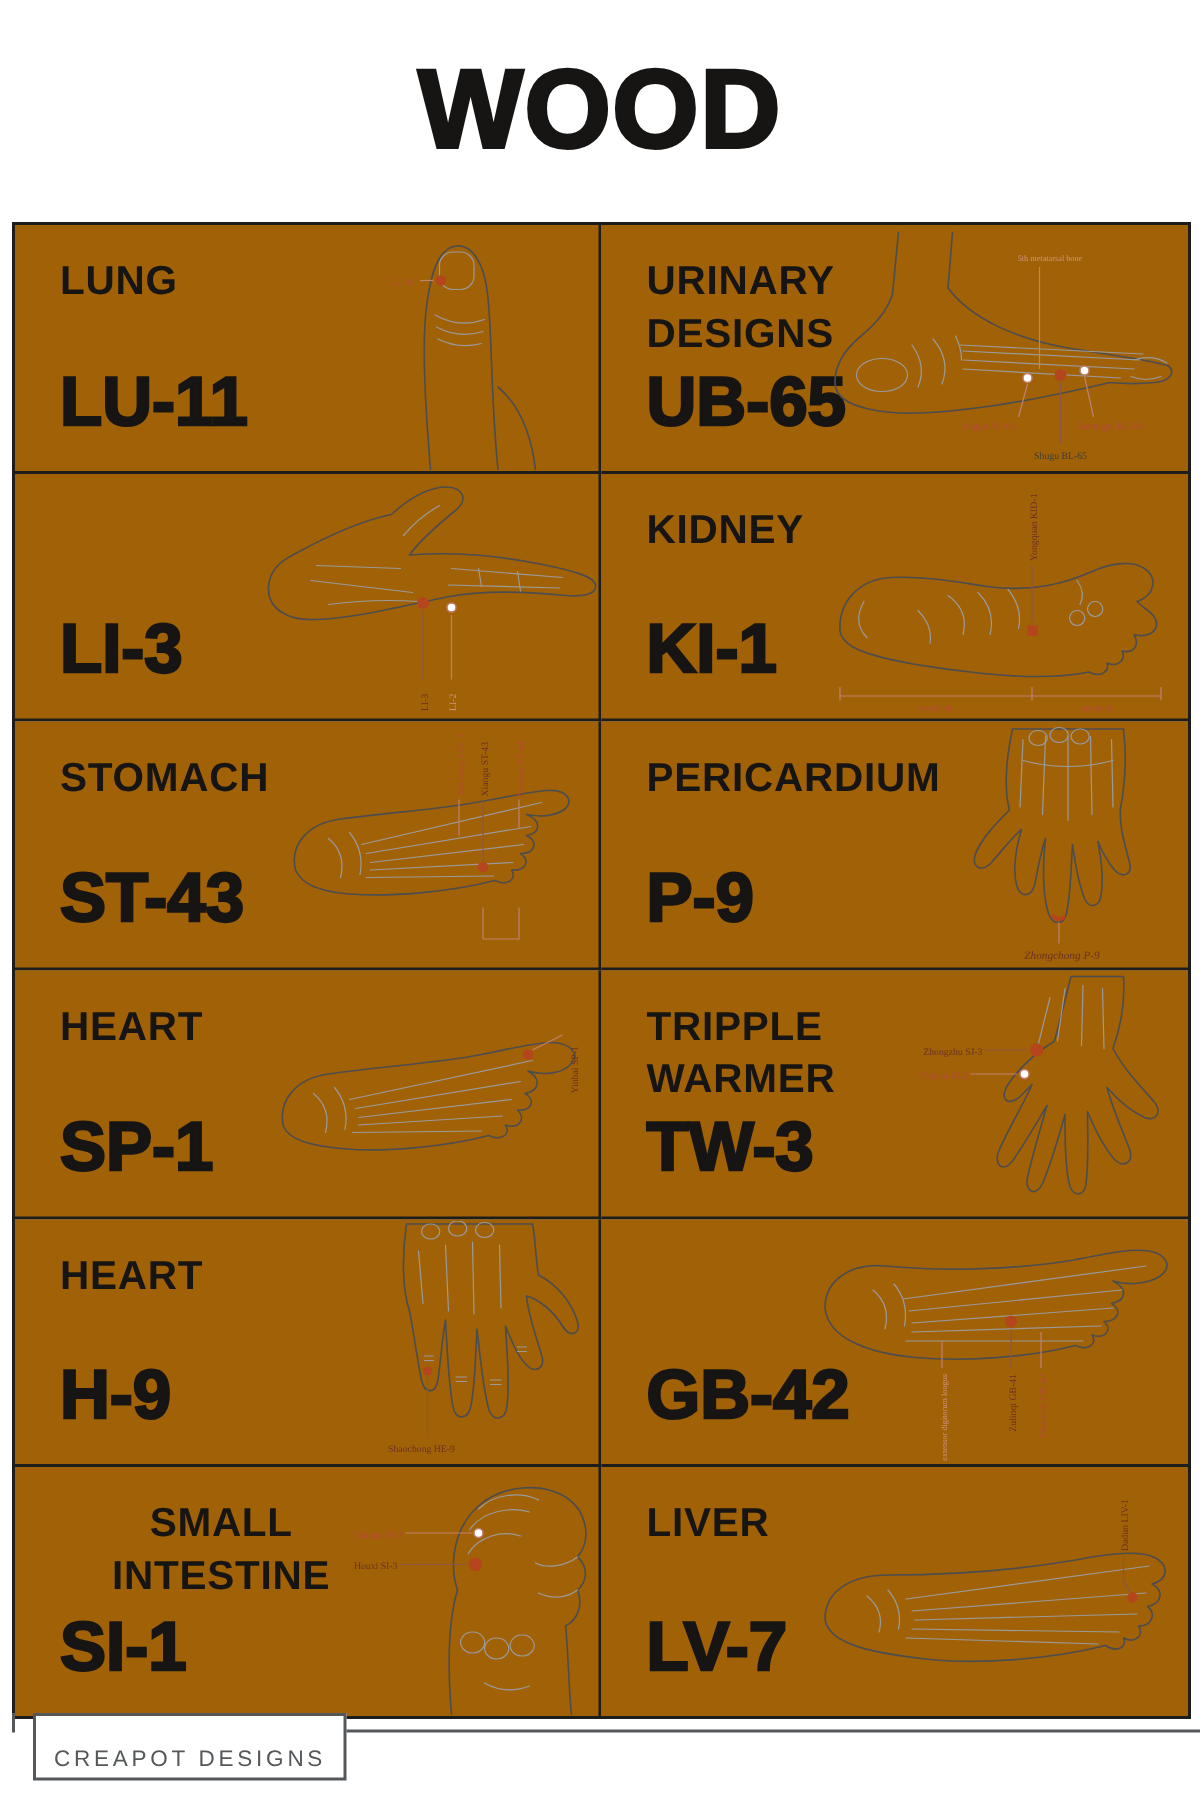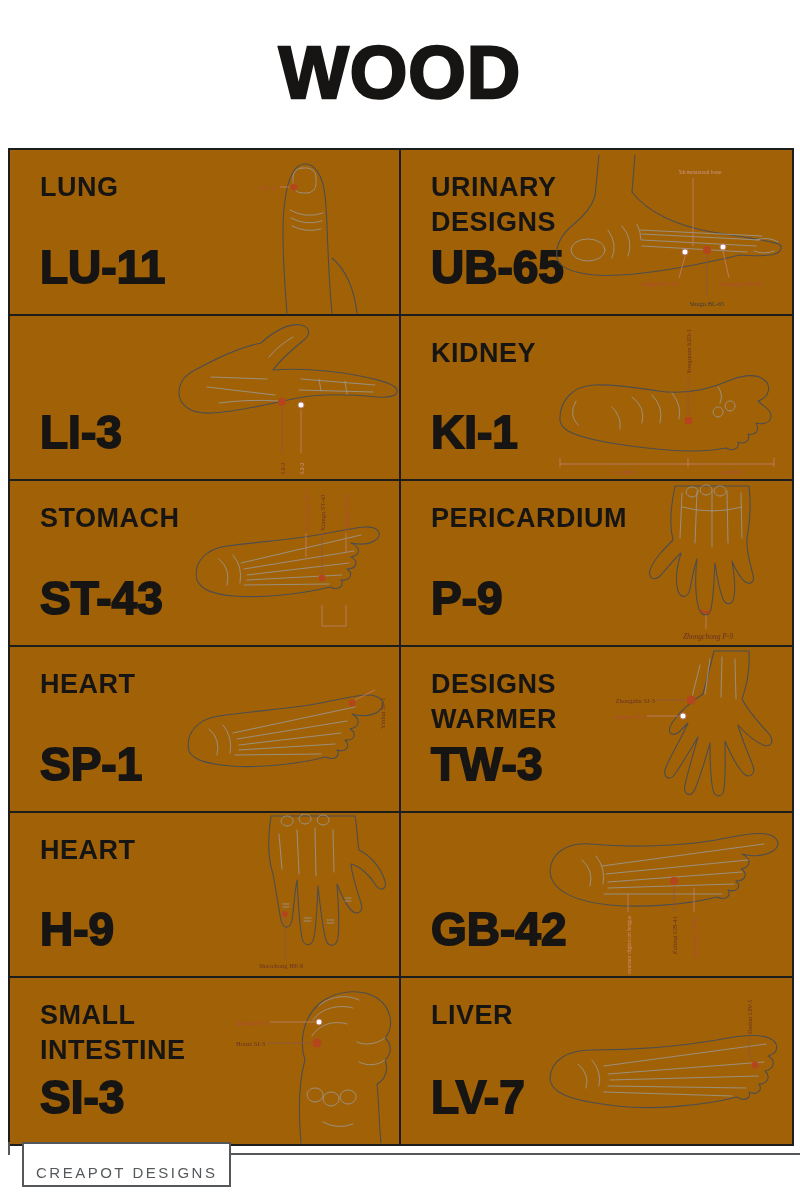--- a/index.html
+++ b/index.html
@@ -1,21 +1,21 @@
 <!DOCTYPE html>
 <html><head>
 <meta charset="utf-8">
 <style>
   html,body{margin:0;padding:0;background:#ffffff;}
   .page{position:relative;width:800px;height:1200px;background:#fff;font-family:"Liberation Sans",sans-serif;overflow:hidden;}
   .title{position:absolute;top:30px;left:0;width:100%;text-align:center;font-size:74px;font-weight:bold;letter-spacing:1px;color:#171513;-webkit-text-stroke:2.5px #171513;}
   .grid{position:absolute;left:8px;top:148px;width:782px;height:994px;border:2px solid #1d1d1b;display:grid;grid-template-columns:1fr 1fr;grid-template-rows:repeat(6,1fr);}
   .cell{position:relative;border-right:2px solid #1d1d1b;border-bottom:2px solid #1d1d1b;overflow:hidden;background:#a16207;text-decoration:underline;}
   .cell:nth-child(2n){border-right:none;}
-  .cell:nth-child(n+11){border-bottom:none;}
+  .cell:nth-child(n+11){border-bottom:none;text-align:center;}
   .organ{position:absolute;top:20px;left:30px;font-size:27px;font-weight:bold;color:#171513;line-height:1.28;letter-spacing:.5px;max-width:215px;}
   .code{position:absolute;bottom:20px;left:30px;font-size:46px;font-weight:bold;color:#171513;-webkit-text-stroke:1.8px #171513;letter-spacing:0;}
   .ill{position:absolute;right:0;bottom:0;width:250px;height:162px;}
   svg text{font-family:"Liberation Serif",serif;}
   .t5{font-size:5.5px;}.t6{font-size:6.5px;}.t7{font-size:7.5px;}
   .tr{fill:#b5493a;}.td{fill:#6b3124;}.tl{fill:#cf9486;}.tk{fill:#3c3c3c;}.ti{font-style:italic;}
   .o{fill:none;stroke:#4d4d4d;stroke-width:1.1;stroke-linecap:round;stroke-linejoin:round;}
   .b{fill:none;stroke:#9a9a9a;stroke-width:.8;stroke-linecap:round;}
   .pl{stroke:#c08074;stroke-width:.8;fill:none;}
   .pld{stroke:#8f5547;stroke-width:.8;fill:none;}
@@ -140,21 +140,21 @@
         <path class="o" d="M40,102 C36,85 48,70 70,67 C102,62 142,60 172,54 C192,50 208,46 218,46 C232,46 238,54 231,61 C225,67 213,68 203,65 C212,70 211,78 201,80 C208,84 206,92 196,91 C202,97 197,104 188,101 C192,107 185,112 177,108 C146,116 106,119 82,117 C58,115 44,111 40,102 z"></path>
         <path class="b" d="M84,84 L206,58 M88,90 L198,72 M90,96 L192,84 M90,101 L186,95 M86,106 L172,105"></path>
         <path class="b" d="M60,80 q12,10 8,26 M74,76 q10,12 7,28"></path>
         <circle class="dot" cx="203" cy="54" r="3.5"></circle>
         <path class="pl" d="M206,51 L226,41"></path>
         <text class="t6 td" transform="rotate(-90 236 80)" x="236" y="80">Yinbai SP-1</text>
       </svg>
     </div>
 
     <div class="cell">
-      <div class="organ">DESIGNS WARMER</div>
+      <div class="organ">TRIPPLE WARMER</div>
       <div class="code">TW-3</div>
       <svg class="ill" viewBox="0 0 250 162">
         <path class="o" d="M172,2 C168,18 164,34 161,45 C150,52 138,62 130,74 C124,84 130,89 138,82 L146,74 C140,88 130,104 124,118 C120,128 127,133 133,125 C142,112 150,98 156,88 C152,102 146,122 143,136 C141,146 149,149 153,140 C159,126 164,108 168,94 C168,110 168,128 171,141 C173,149 181,149 182,140 C184,124 183,106 183,92 C188,104 194,116 201,124 C207,130 214,126 211,117 C206,104 199,88 196,76 C203,84 212,92 221,96 C229,99 233,92 227,85 C217,74 206,62 200,50 C205,36 208,18 207,2 z"></path>
         <path class="b" d="M168,10 L163,45 M180,8 L179,48 M193,10 L194,50 M158,16 L150,48"></path>
         <circle class="dot" cx="149" cy="51" r="4.5"></circle>
         <circle class="oc" cx="141" cy="67" r="3"></circle>
         <line class="pld" x1="115" y1="51" x2="143" y2="51"></line>
         <line class="pl" x1="105" y1="67" x2="136" y2="67"></line>
         <text class="t6 td" x="113" y="54" text-anchor="end">Zhongzhu SJ-3</text>
         <text class="t6 tr" x="103" y="70" text-anchor="end">Yemen SJ-2</text>
@@ -186,21 +186,21 @@
         <path class="pld" d="M132,72 L132,98"></path>
         <path class="pl" d="M152,74 L152,98"></path>
         <text class="t5 tl" transform="rotate(-90 89 102)" x="89" y="102" text-anchor="end">extensor digitorum longus</text>
         <text class="t6 td" transform="rotate(-90 135 102)" x="135" y="102" text-anchor="end">Zulinqi GB-41</text>
         <text class="t6 tr" transform="rotate(-90 155 102)" x="155" y="102" text-anchor="end">Diwuhui GB-42</text>
       </svg>
     </div>
 
     <div class="cell">
       <div class="organ">SMALL INTESTINE</div>
-      <div class="code">SI-3</div>
+      <div class="code">SI-1</div>
       <svg class="ill" viewBox="0 0 250 162">
         <path class="o" d="M152,161 C149,125 150,98 156,78 C150,60 154,36 170,22 C186,8 212,6 228,16 C242,25 246,44 236,56 C243,62 243,72 236,78 C240,88 236,98 228,102 C230,120 230,142 232,161"></path>
         <path class="b" d="M170,24 C180,14 198,12 210,18 M164,38 C172,26 190,22 204,26 M163,54 C170,42 186,38 198,42 M236,56 C228,62 216,64 208,60 M236,78 C228,84 218,84 210,80"></path>
         <path class="b" d="M166,120 a8,7 0 1 1 .2,0 M182,124 a8,7 0 1 1 .2,0 M199,122 a8,7 0 1 1 .2,0 M174,140 q14,8 30,2"></path>
         <circle class="oc" cx="170" cy="40" r="3"></circle>
         <circle class="dot" cx="168" cy="61" r="4.5"></circle>
         <line class="pl" x1="121" y1="40" x2="166" y2="40"></line>
         <line class="pld" x1="118" y1="61" x2="162" y2="61"></line>
         <text class="t6 tr" x="119" y="43" text-anchor="end">Qiangu SI-2</text>
         <text class="t6 td" x="116" y="64" text-anchor="end">Houxi SI-3</text>

